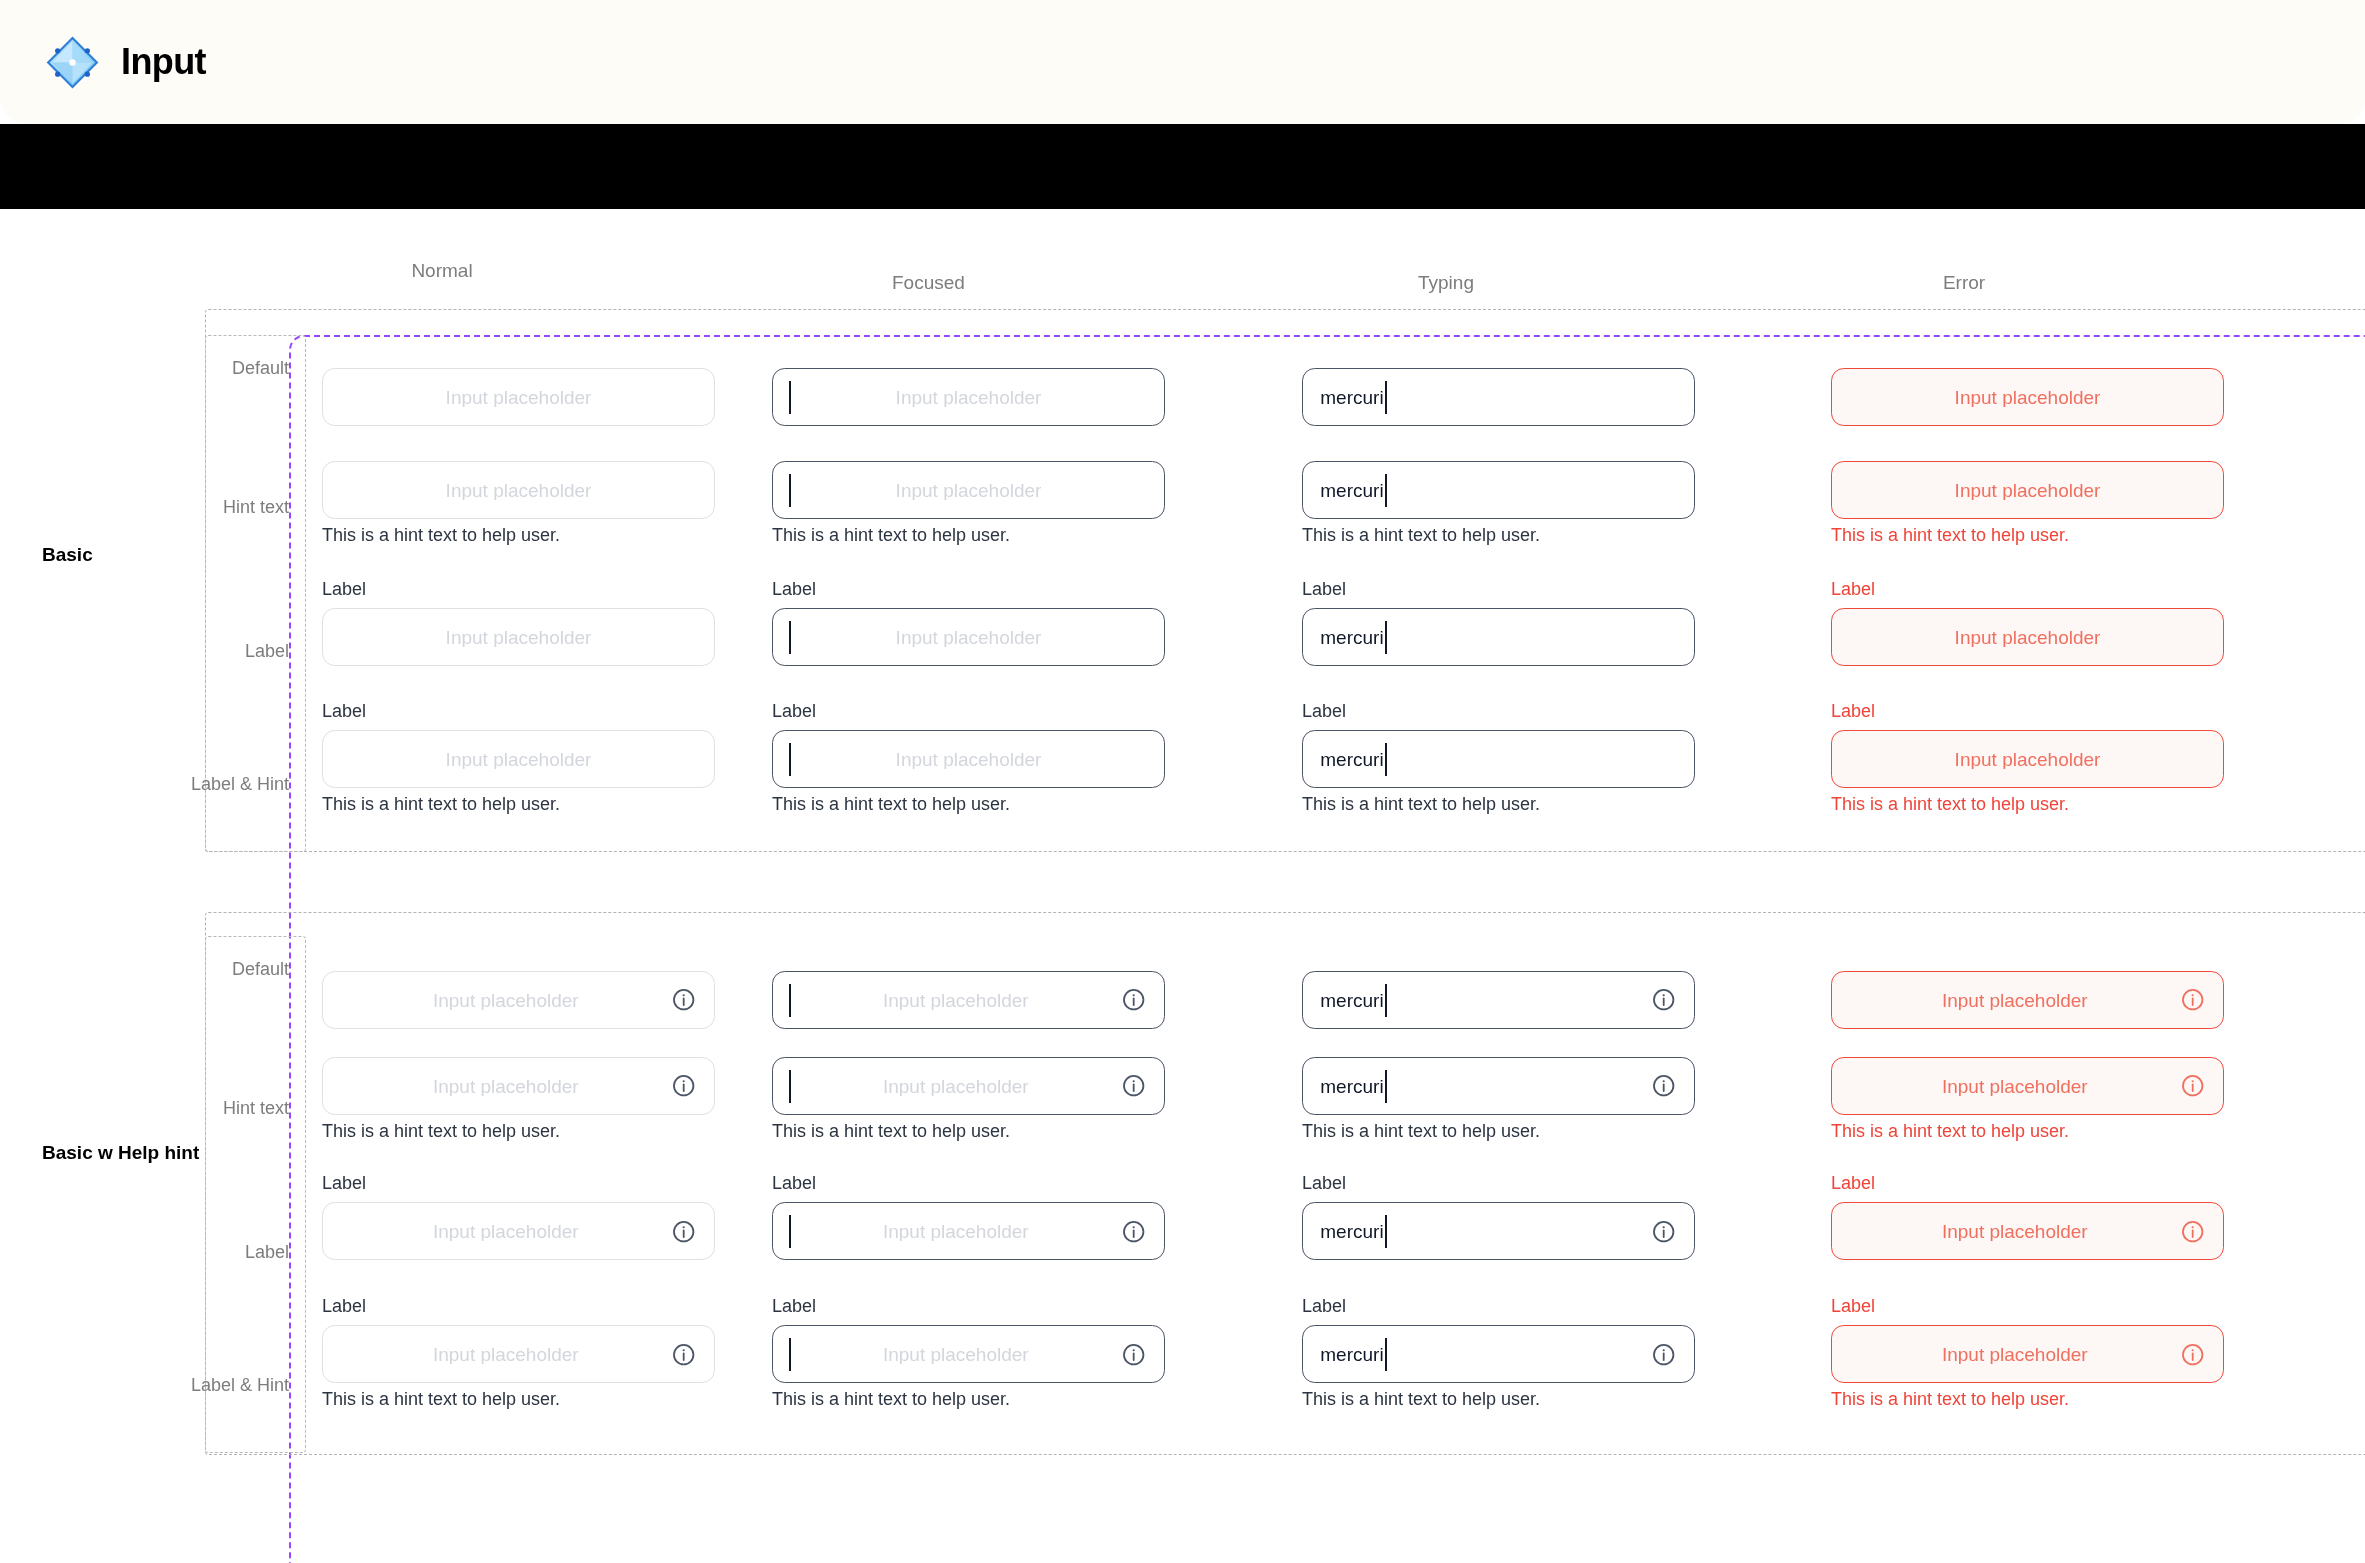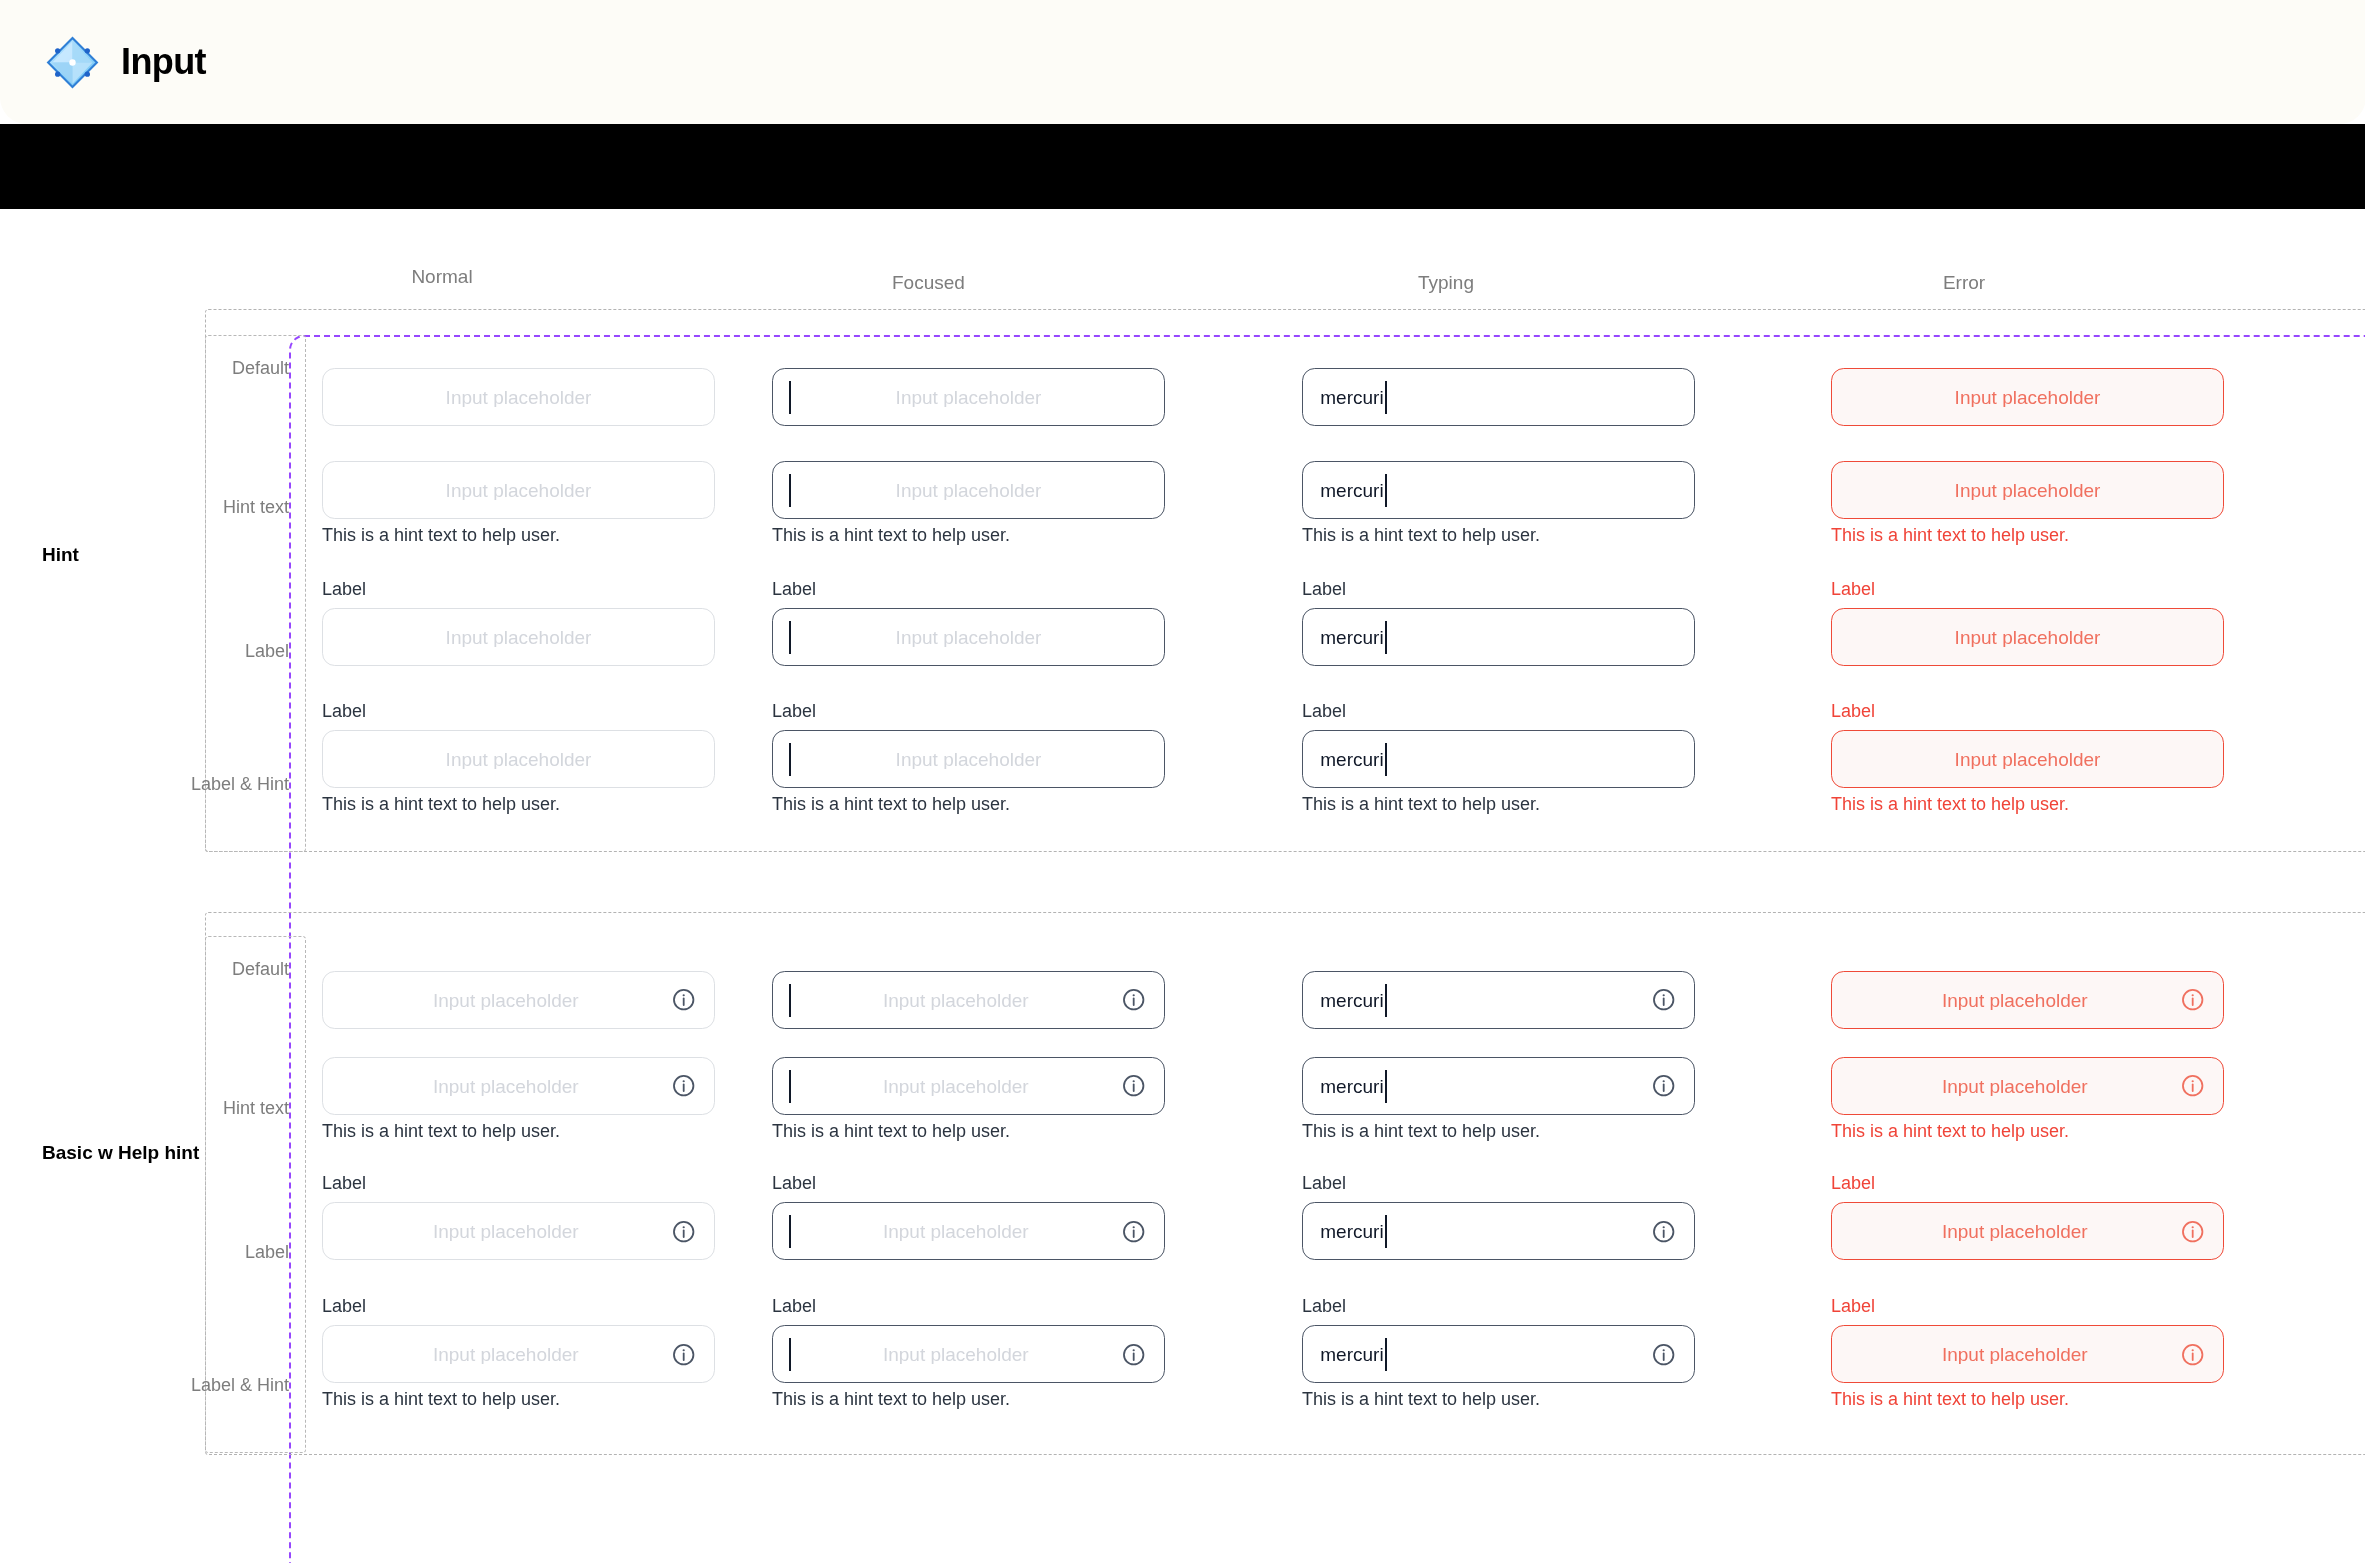--- a/index.html
+++ b/index.html
@@ -184,28 +184,28 @@
       <circle cx="22" cy="72" r="5" fill="#1f63c9"></circle>
       <circle cx="78" cy="72" r="5" fill="#1f63c9"></circle>
     </svg>
   </span>
   <span id="page-title">Input</span>
 </div>
 
 <div id="black-band"></div>
 
 <div id="canvas">
-    <div class="col-header" style="left: 384px; top: 56px; width: 116px; text-align: center;">Normal</div>
+    <div class="col-header" style="left: 384px; top: 50px; width: 116px; text-align: center;">Normal</div>
     <div class="col-header" style="left: 892px; top: 62px; width: 116px; ">Focused</div>
     <div class="col-header" style="left: 1418px; top: 62px; width: 116px; text-align: left;">Typing</div>
     <div class="col-header" style="left: 1906px; top: 62px; width: 116px; text-align: center;">Error</div>
     <div class="guide-selected" style="left: 289px; top: 125px; width: 2137px; height: 1259px;"></div>
     <div class="guide-outer" style="left: 205px; top: 99px; width: 2172px; height: 543px;"></div>
     <div class="guide-inner" style="left: 205px; top: 125px; width: 101px; height: 517px;"></div>
-    <div class="section-label" style="left: 42px; top: 333px;">Hint</div>
+    <div class="section-label" style="left: 42px; top: 333px;">Basic</div>
     <div class="row-label" style="left: 150px; width: 139px; top: 148px;">Default</div>
     <div class="row-label" style="left: 150px; width: 139px; top: 287px;">Hint text</div>
     <div class="row-label" style="left: 150px; width: 139px; top: 431px;">Label</div>
     <div class="row-label" style="left: 150px; width: 139px; top: 564px;">Label &amp; Hint</div>
     <div class="cell" style="left: 322px; top: 158px;">
       <div class="input-box state-normal">
         <span class="input-text">Input placeholder</span>
       </div>
     </div>
     <div class="cell" style="left: 322px; top: 251px;">

